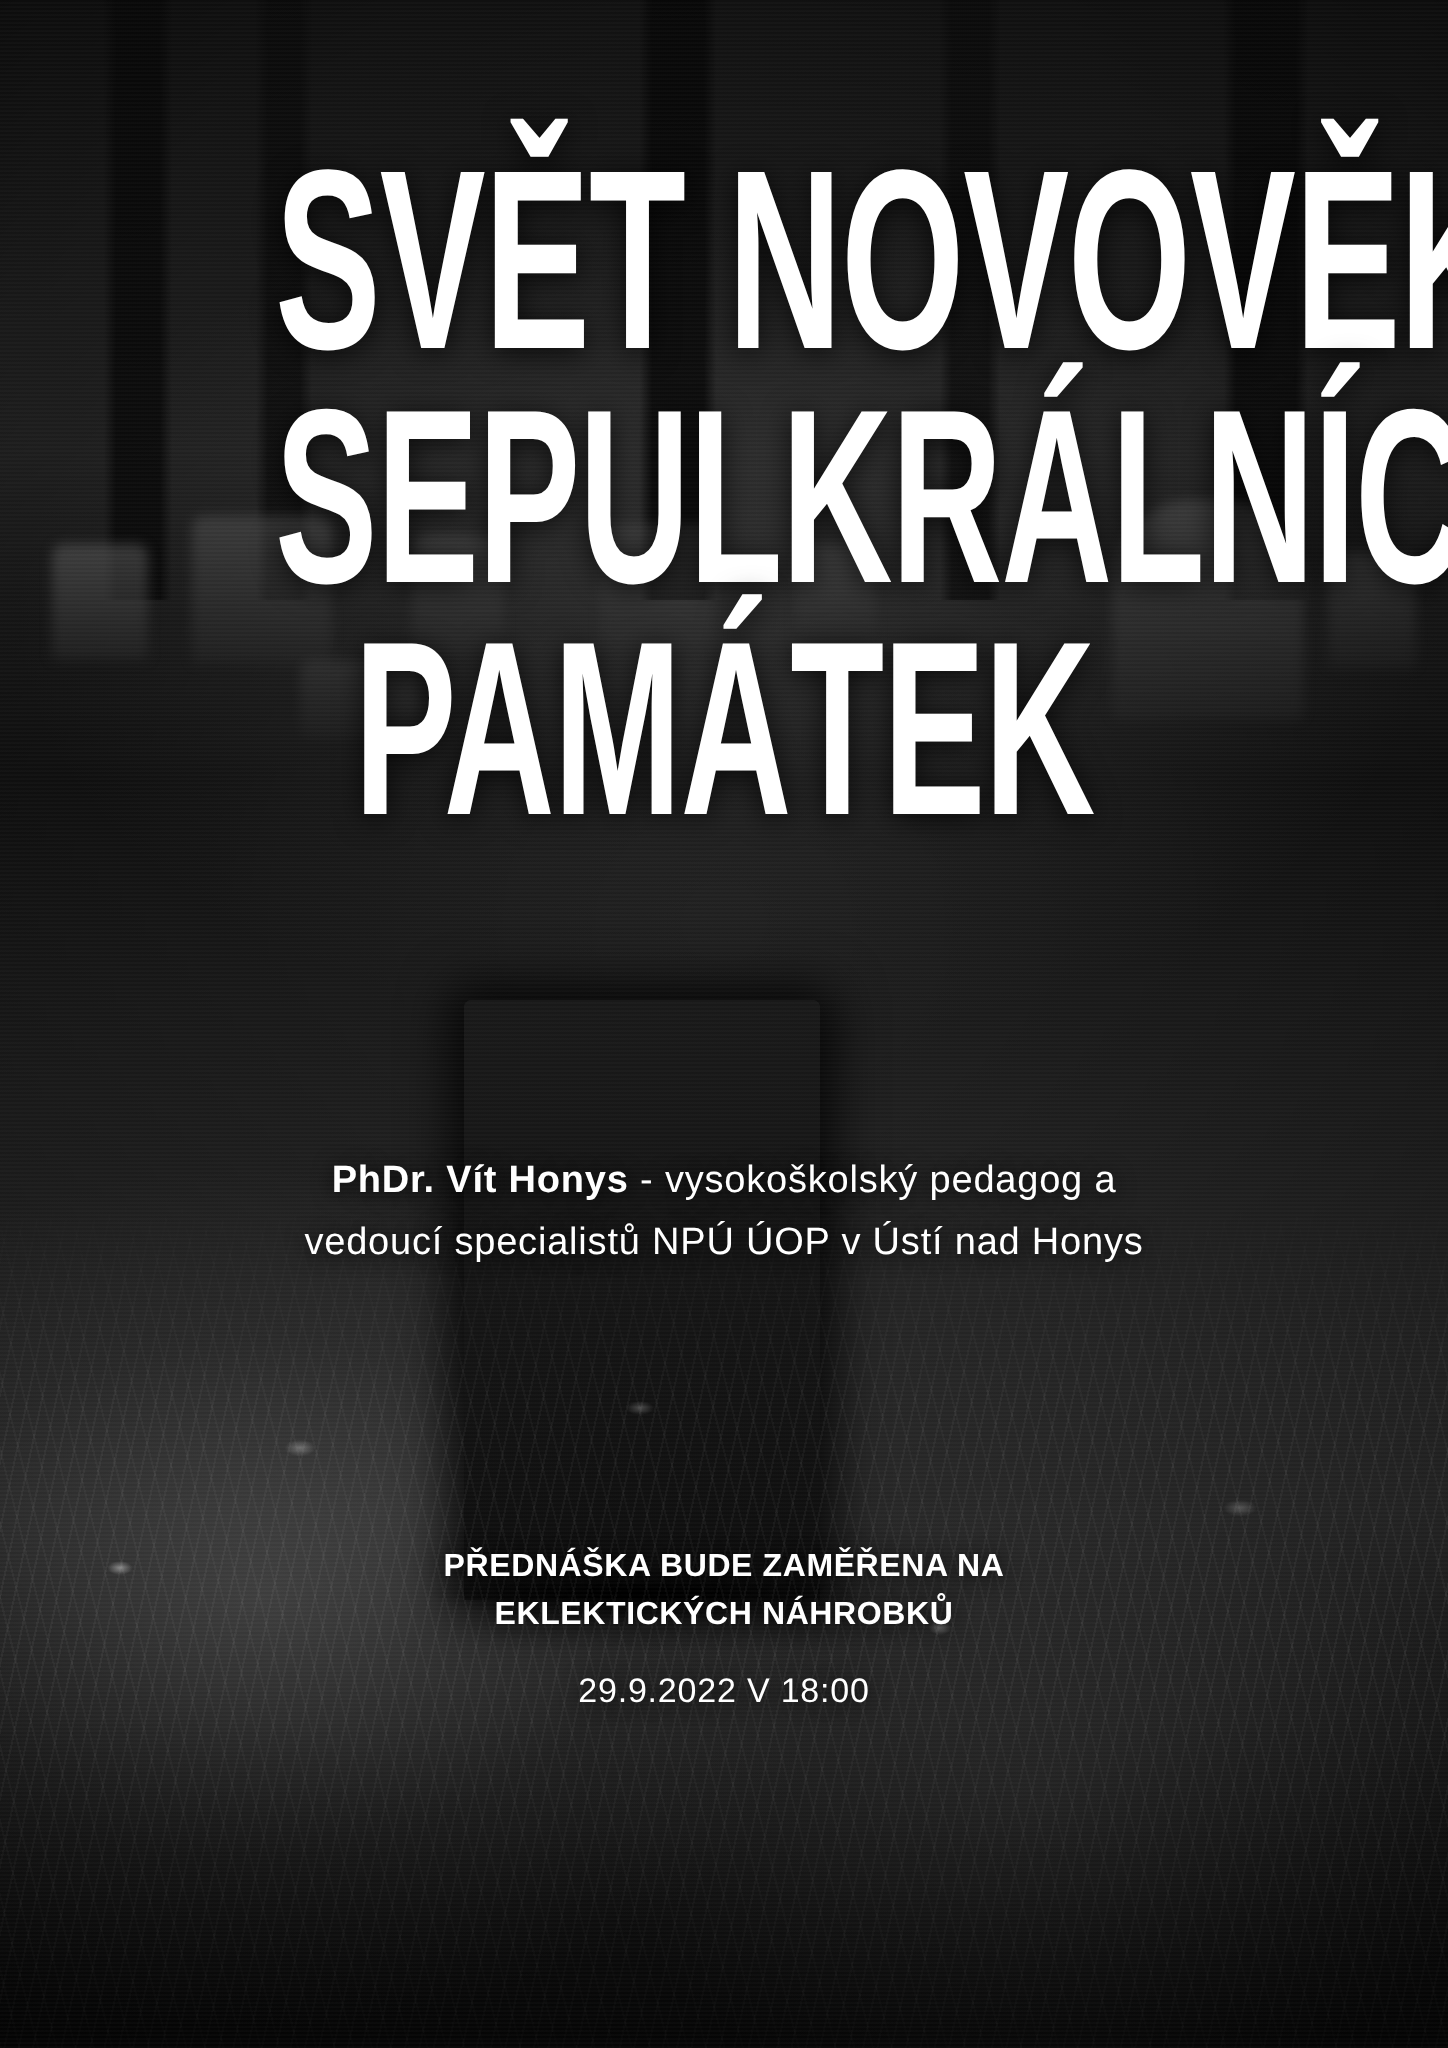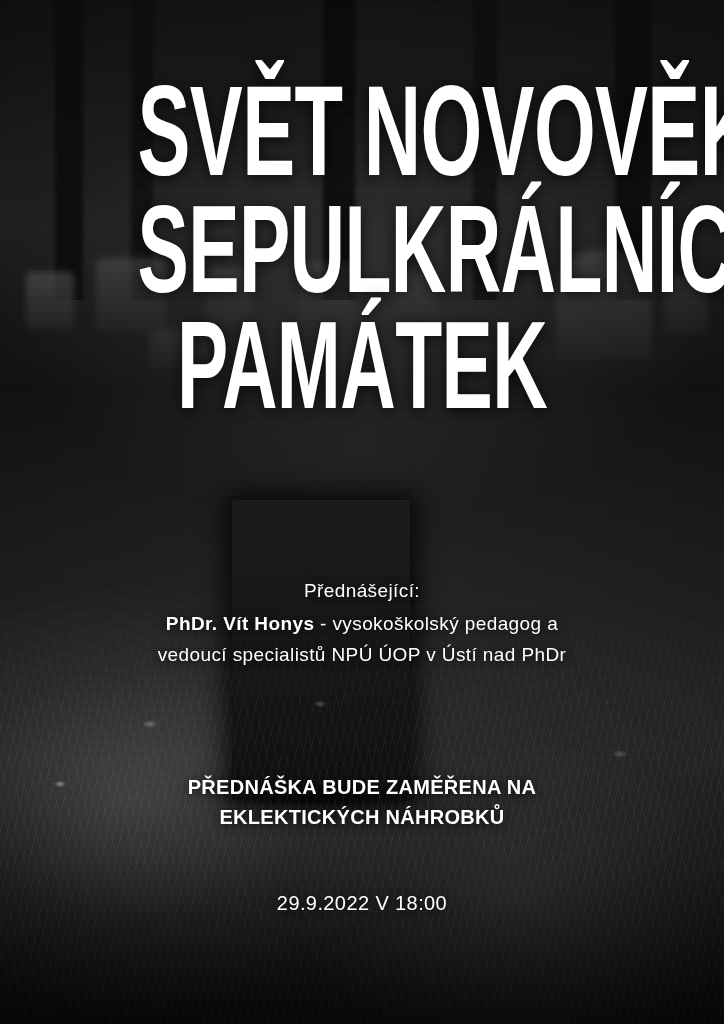--- a/index.html
+++ b/index.html
@@ -160,32 +160,32 @@
     letter-spacing: .4px;
     text-shadow: 0 1px 10px rgba(0,0,0,0.85);
   }
   .lecturer .label { display: block; margin-bottom: 2px; }
   .lecturer .name { font-weight: 700; margin-top: 32px; }
 
   .topic {
     position: absolute;
     top: 772px;
     left: 0; right: 0;
-    font-size: 20px;
+    font-size: 16px;
     font-weight: 700;
     line-height: 1.5;
     letter-spacing: .3px;
     text-transform: uppercase;
     text-shadow: 0 1px 10px rgba(0,0,0,0.85);
   }
   .details {
     position: absolute;
-    top: 886px;
+    top: 831px;
     left: 0; right: 0;
-    font-size: 20px;
+    font-size: 17px;
     line-height: 1.75;
     letter-spacing: .4px;
     text-shadow: 0 1px 10px rgba(0,0,0,0.85);
   }
   .details .d1, .details .d2 { text-transform: uppercase; }
 </style>
 </head>
 <body>
 
 <div class="poster">
@@ -207,24 +207,23 @@
 
   <div class="content">
 
     <div class="title-block">
       <div class="title-line t1">SVĚT NOVOVĚKÝCH</div>
       <div class="title-line t2">SEPULKRÁLNÍCH</div>
       <div class="title-line t3">PAMÁTEK</div>
     </div>
 
     <div class="lecturer">
-      <span class="label">Přednášející:</span>
       <span class="name">PhDr. Vít Honys</span><span> - </span><span>vysokoškolský pedagog a</span>
       <br>
-      <span>vedoucí specialistů NPÚ ÚOP v Ústí nad PhDr</span>
+      <span>vedoucí specialistů NPÚ ÚOP v Ústí nad Honys</span>
     </div>
 
     <div class="topic">
       <div>PŘEDNÁŠKA BUDE ZAMĚŘENA NA</div>
       <div>EKLEKTICKÝCH NÁHROBKŮ</div>
     </div>
 
     <div class="details">
       <div class="d1">29.9.2022 V 18:00</div>
     </div>

